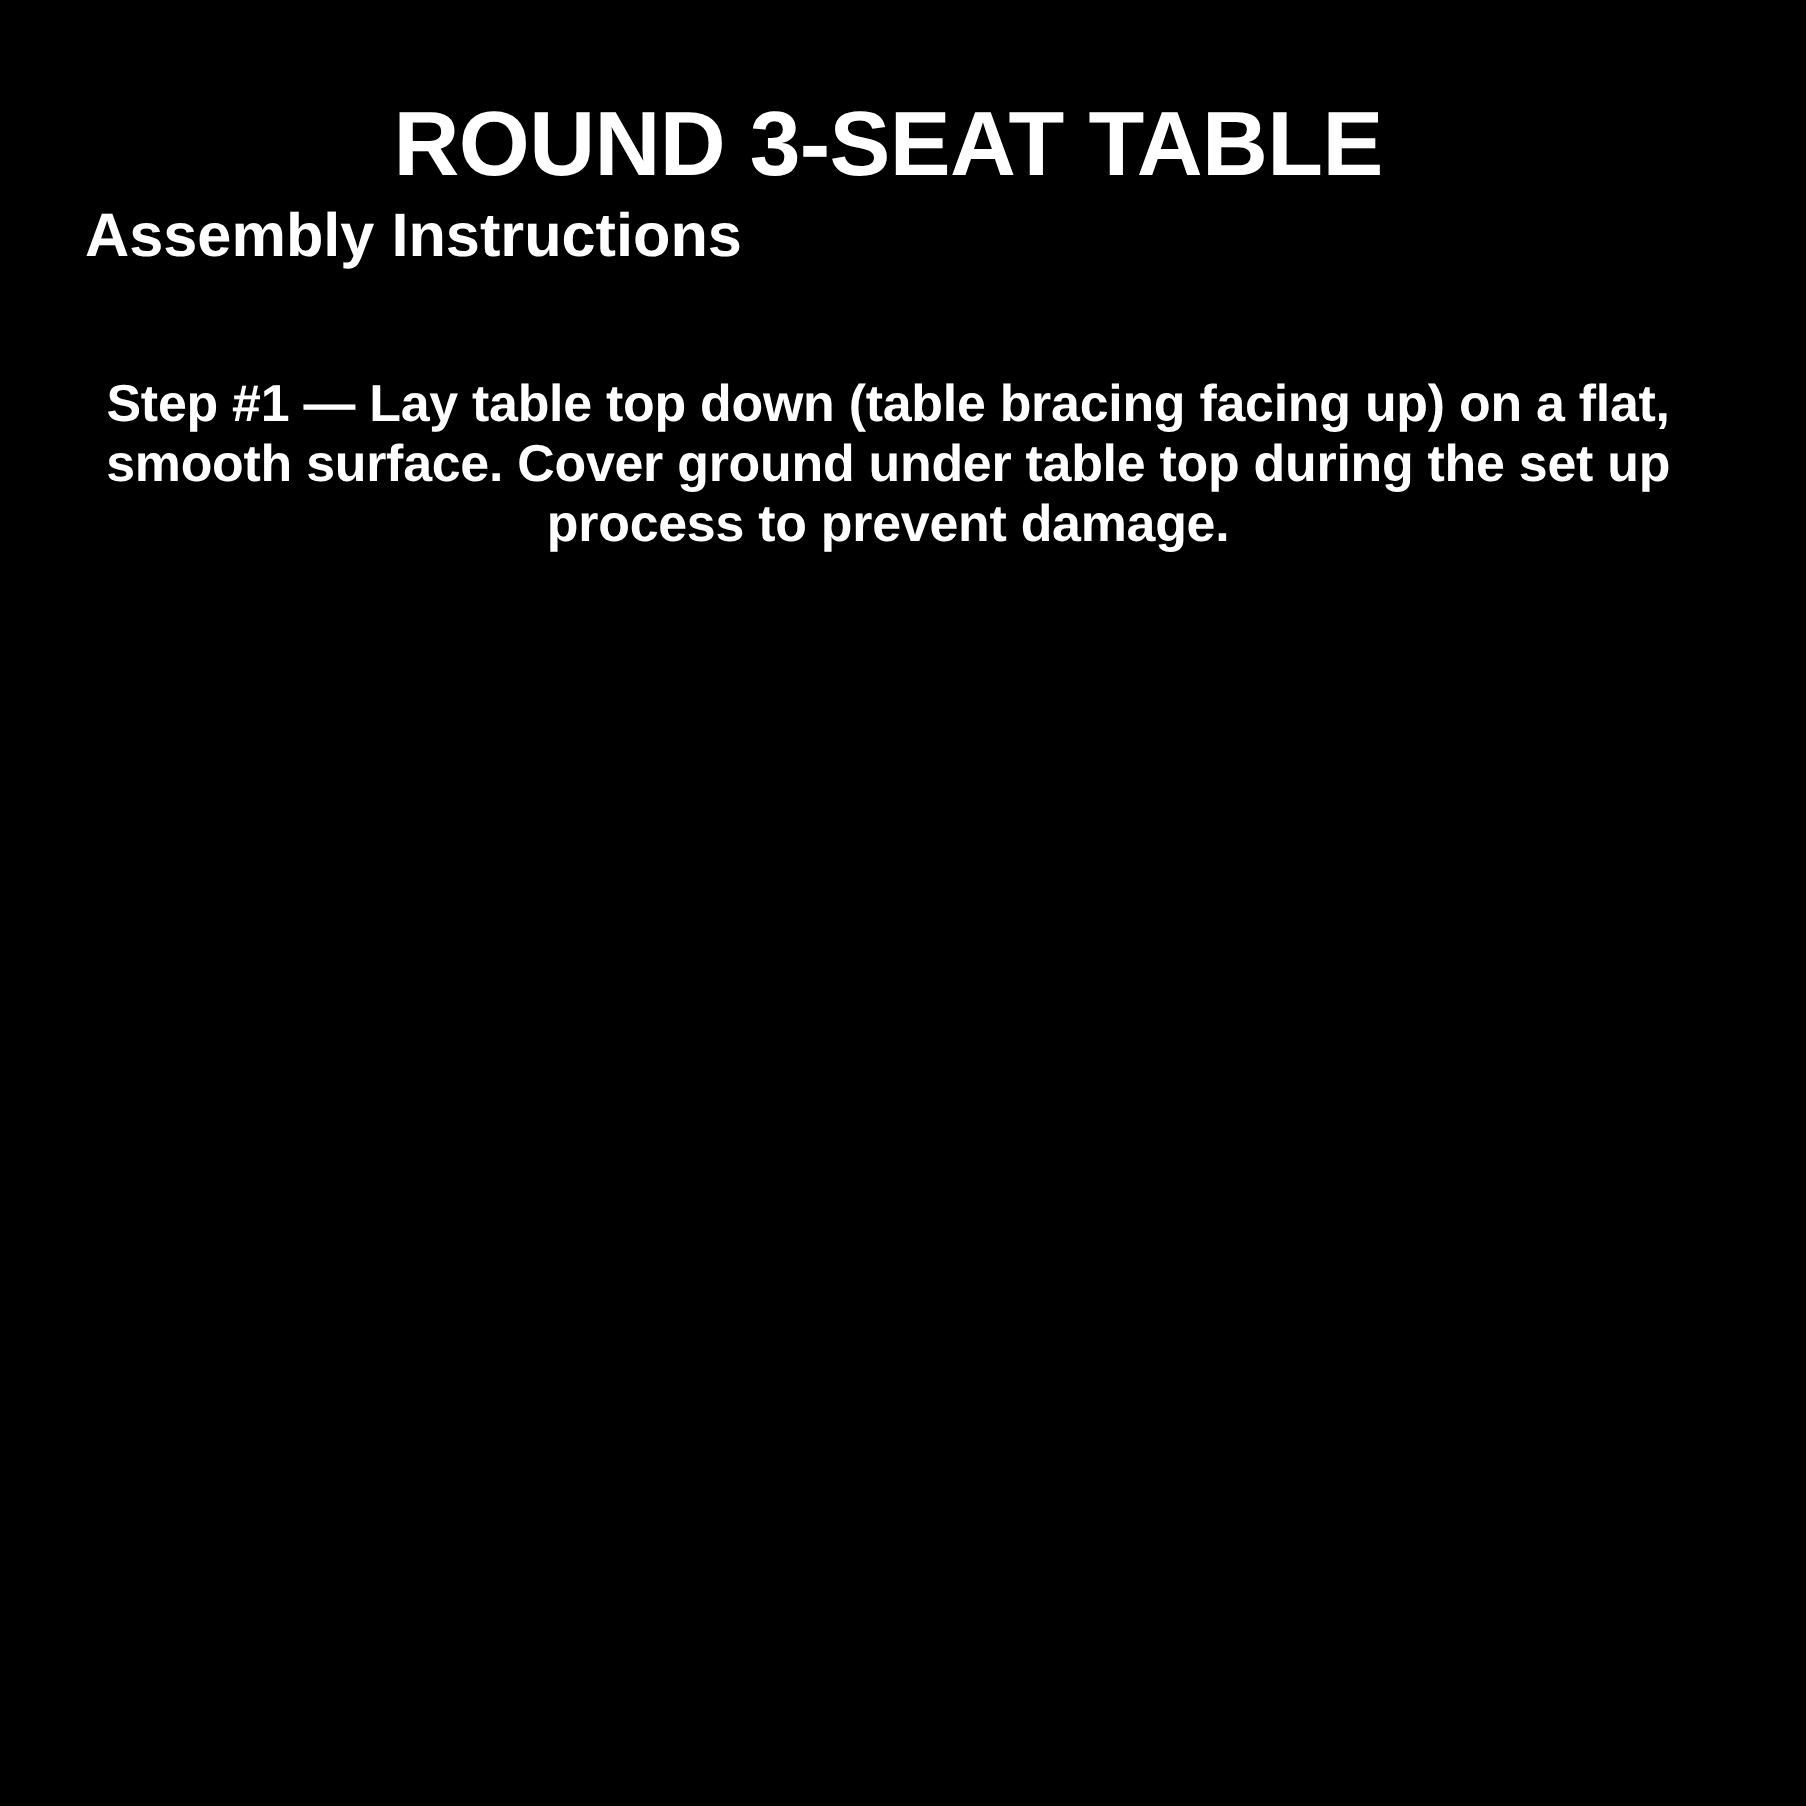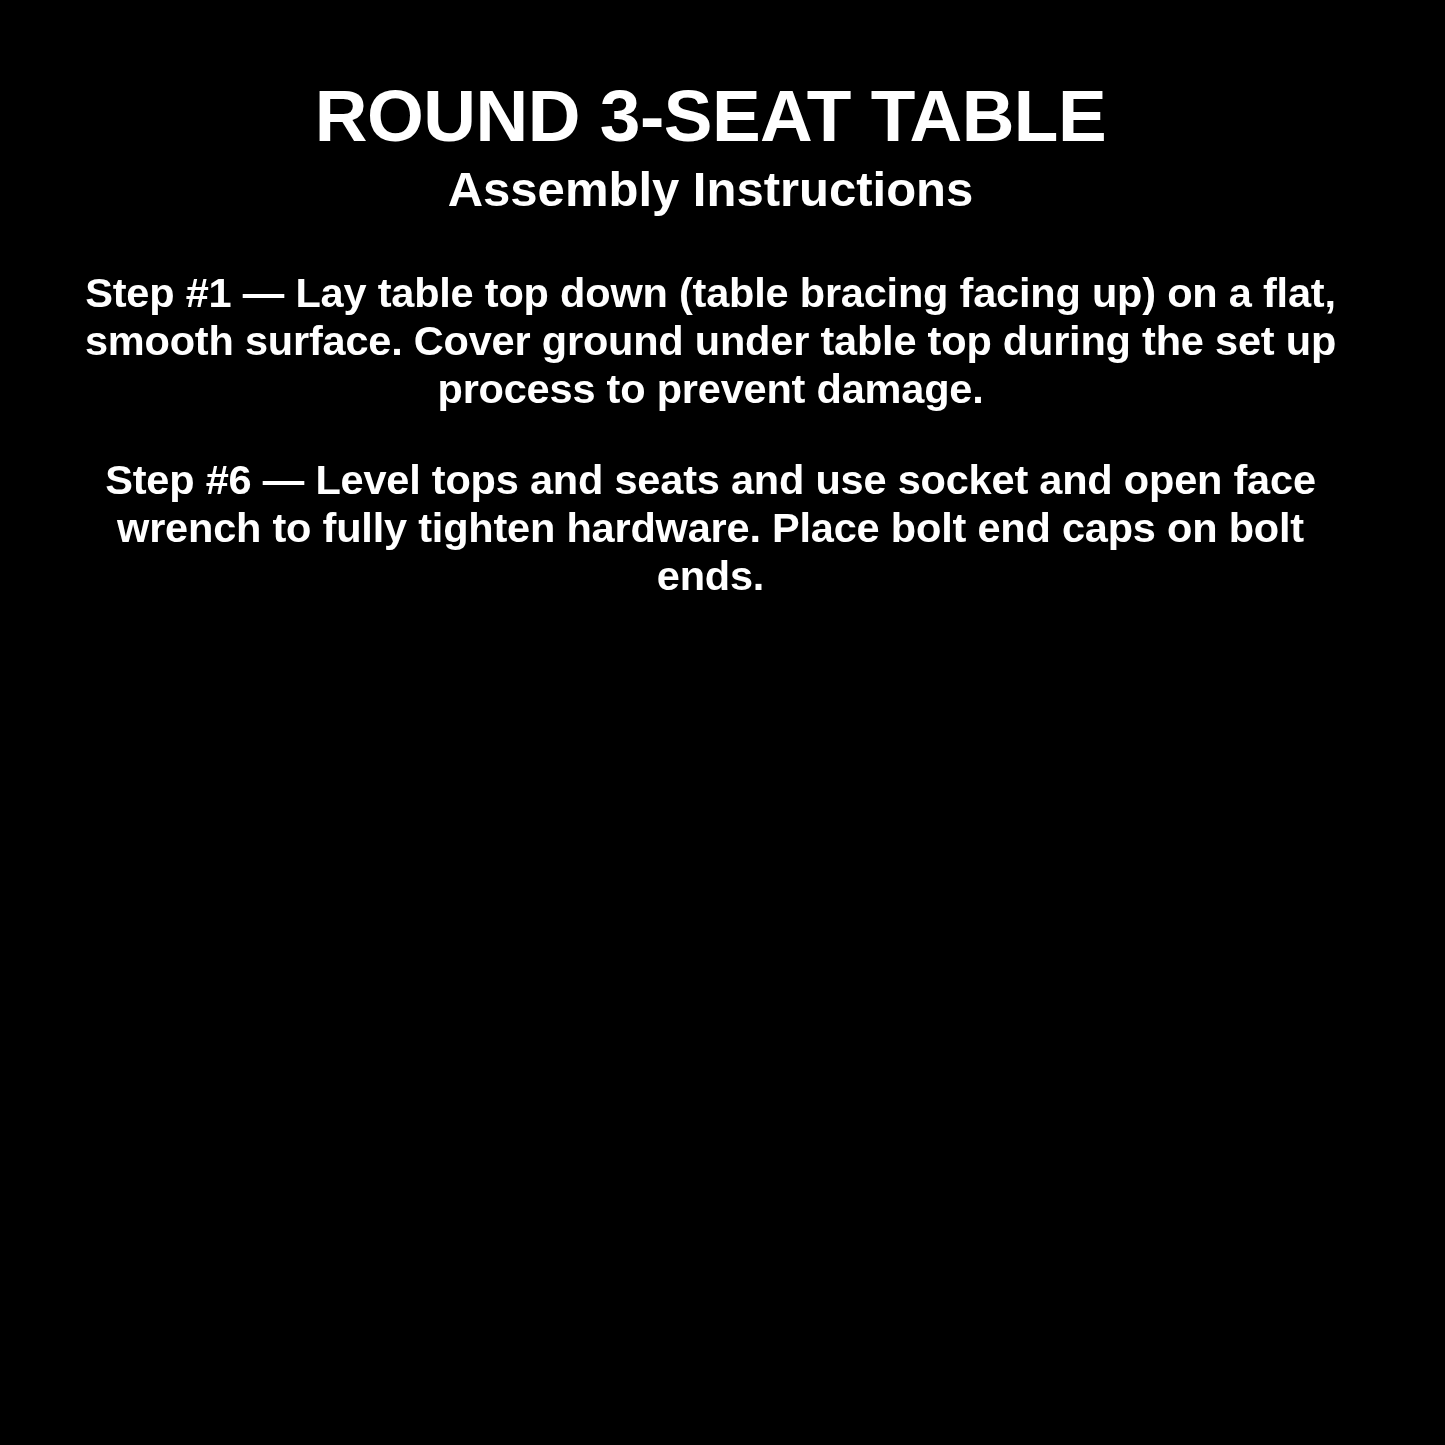--- a/index.html
+++ b/index.html
@@ -24,25 +24,24 @@
   .title {
     text-align: center;
     font-size: 73px;
     font-weight: bold;
     letter-spacing: -0.5px;
     line-height: 1.05;
     margin: 0 0 8px 0;
     white-space: nowrap;
   }
   .subtitle {
-    text-align: center;
     font-size: 49px;
     font-weight: bold;
     line-height: 1.1;
-    margin: 0 0 52px 0;
+    margin: 0 0 82px 0;
   }
   .steps {
     display: block;
   }
   .step {
     font-size: 41.5px;
     font-weight: bold;
     line-height: 1.165;
     letter-spacing: -0.2px;
     margin: 0 0 42px 0;
@@ -56,16 +55,15 @@
 <body>
 
 <div class="page">
 
   <h1 class="title">ROUND 3-SEAT TABLE</h1>
 
   <h2 class="subtitle">Assembly Instructions</h2>
 
   <div class="steps">
     <p class="step">Step #1  —  Lay table top down (table bracing facing up) on a flat, smooth surface. Cover ground under table top during the set up process to prevent damage.</p>
-    <p class="step">Step #6  —  Level tops and seats and use socket and open face wrench to fully tighten hardware. Place bolt end caps on bolt ends.</p>
   </div>
 
 </div>
 
 </body></html>

